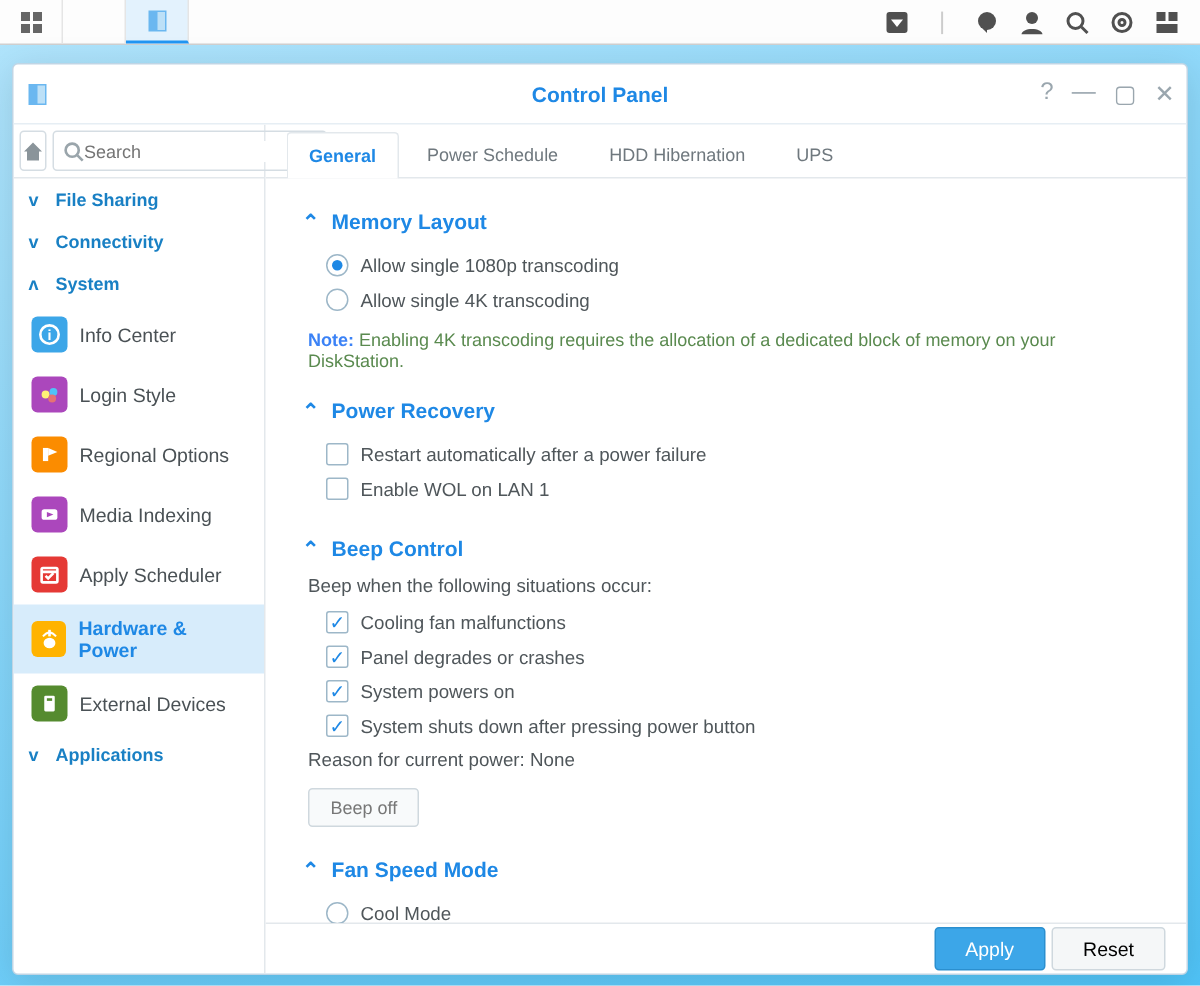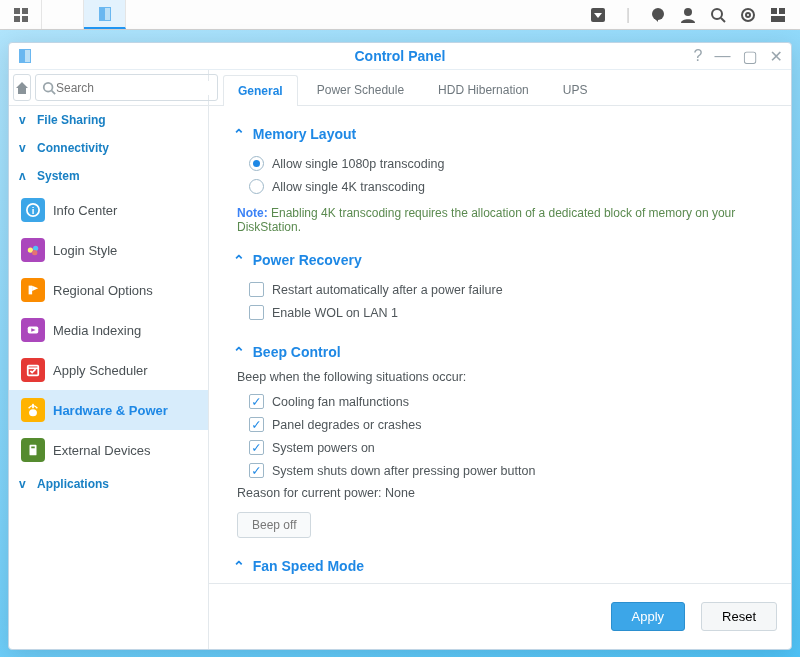--- a/index.html
+++ b/index.html
@@ -6,27 +6,27 @@
 body { width: 800px; height: 657px; overflow: hidden; background: linear-gradient(160deg, #b3e5fc 0%, #4fc3f7 100%); }
 .taskbar { height: 30px; background: #fdfdfd; border-bottom: 1px solid #d0d0d0; display: flex; align-items: center; }
 .taskbar-left { display: flex; height: 100%; }
 .taskbar-btn { width: 42px; height: 100%; display:flex; align-items:center; justify-content:center; border-right: 1px solid #e5e5e5; }
 .taskbar-btn.active { background: #e3f2fd; border-bottom: 2px solid #2196f3; }
 .spacer { flex: 1; }
 .taskbar-right { display: flex; gap: 10px; padding-right: 12px; align-items:center; }
 .taskbar-icon { width: 20px; height: 20px; display:flex; align-items:center; justify-content:center; color:#505050; }
 
 .window { position: absolute; left: 8px; top: 42px; width: 784px; height: 608px; background: #fff; border: 1px solid #c0d5e5; border-radius: 4px; box-shadow: 0 4px 24px rgba(0,0,0,0.12); display:flex; flex-direction:column; }
-.titlebar { height: 27px; display:flex; align-items:center; justify-content:center; position:relative; border-bottom: 1px solid #e6eef4; }
+.titlebar { height: 40px; display:flex; align-items:center; justify-content:center; position:relative; border-bottom: 1px solid #e6eef4; }
 .titlebar-icon { position:absolute; left:8px; display:flex; align-items:center;}
 .title { font-size: 14px; font-weight: bold; color: #1e88e5; }
 .titlebar-controls { position:absolute; right:8px; display:flex; gap:12px; color:#9aa6ae; }
 
 .body { flex:1; display:flex; overflow:hidden; }
-.sidebar { width: 200px; border-right: 1px solid #e3e8ec; display:flex; flex-direction:column; }
+.sidebar { width: 168px; border-right: 1px solid #e3e8ec; display:flex; flex-direction:column; }
 .side-top { height: 36px; display:flex; border-bottom: 1px solid #e3e8ec; }
 .home-btn { width: 34px; display:flex; align-items:center; justify-content:center; border:1px solid #d5dde3; margin:4px; border-radius:3px; }
 .search-wrap { flex:1; display:flex; align-items:center; border:1px solid #d5dde3; margin:4px 4px 4px 0; border-radius:3px; padding: 0 6px; color:#8b969c; }
 .search-wrap input { flex:1; border:0; outline:0; font-size:12px; color:#555; }
 .section-hdr { display:flex; align-items:center; gap:6px; padding: 7px 10px; font-size:12px; font-weight:bold; color:#1980c4; cursor:pointer; }
 .section-hdr .chev { color:#1980c4; width:12px; display:inline-block; }
 .nav-items { display:flex; flex-direction:column; }
 .nav-item { display:flex; align-items:center; gap:8px; padding: 8px 12px; font-size:13px; color:#4a5155; cursor:pointer; }
 .nav-item.active { background:#d7ecfb; color:#1e88e5; font-weight:bold; }
 .nav-icon { width:24px; height:24px; border-radius:4px; display:flex; align-items:center; justify-content:center; }
@@ -41,21 +41,21 @@
 .group-hdr { display:flex; align-items:center; gap:8px; color:#1e88e5; font-size:14px; font-weight:600; margin: 6px 0 10px; }
 .chev-up { display:inline-block; transform: rotate(180deg); }
 .opt { display:flex; align-items:center; gap:8px; padding: 4px 0 4px 16px; font-size:12.5px; color:#4f565a; }
 .radio { width:15px; height:15px; border:1px solid #9db7c8; border-radius:50%; display:flex; align-items:center; justify-content:center; }
 .radio.checked::after { content:""; width:7px; height:7px; background:#1e88e5; border-radius:50%; }
 .chk { width:15px; height:15px; border:1px solid #9db7c8; border-radius:2px; display:flex; align-items:center; justify-content:center; color:#1e88e5; }
 .note { font-size:12px; color:#5a8a4f; margin: 8px 0 18px 4px; }
 .note b { color:#3b82f6; }
 .plain { font-size:12.5px; color:#4f565a; margin: 4px 0 6px 4px; }
 .btn-sm { border:1px solid #cfd8de; background:#f8fafb; color:#777; font-size:12px; padding:5px 14px; border-radius:3px; margin:6px 0 14px 4px; cursor:default; }
-.footer { border-top: 1px solid #e3e8ec; padding: 18px 14px; display:flex; justify-content:flex-end; gap:16px; }
+.footer { border-top: 1px solid #e3e8ec; padding: 2px 14px; display:flex; justify-content:flex-end; gap:4px; }
 .btn { padding: 6px 20px; border-radius:3px; font-size:13px; border:1px solid #cfd8de; background:#f5f7f8; cursor:pointer; }
 .btn.primary { background:#3ca6e8; border-color:#2b8fcf; color:#fff; }
 </style>
 </head>
 <body>
 
 <div class="taskbar">
   <div class="taskbar-left">
     <div class="taskbar-btn">
       <svg width="16" height="16" viewBox="0 0 16 16">

